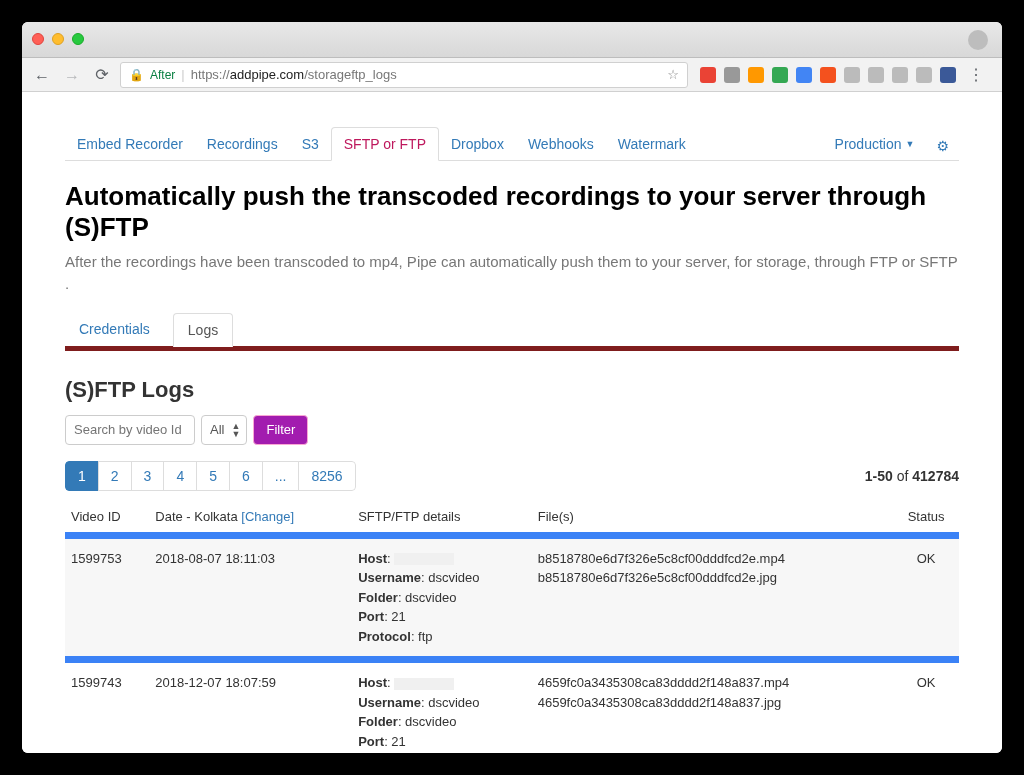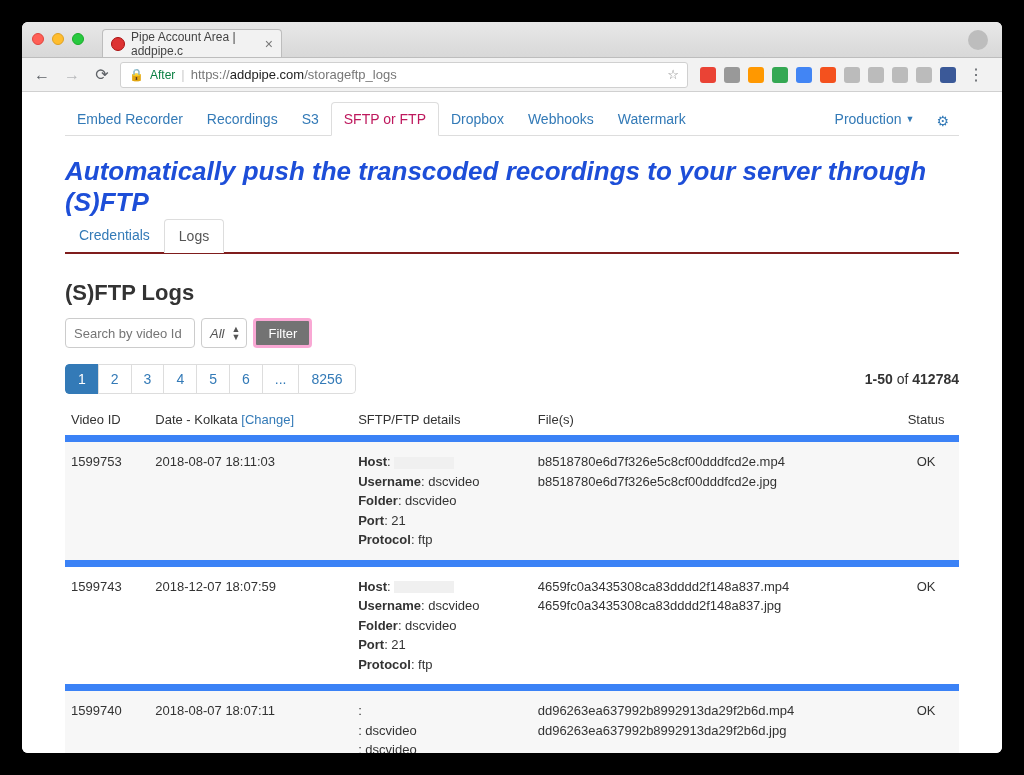--- a/index.html
+++ b/index.html
@@ -91,54 +91,55 @@
     border-bottom:1px solid #ddd;
     display:flex;
     align-items:flex-end;
     padding-top:10px;
     font-size:14px;
   }
   .navtabs .nt{
     padding:8px 12px;
     color:#337ab7;
     cursor:pointer;
+    margin-top:25px;
   }
   .navtabs .nt.active{
     border:1px solid #ddd;
     border-bottom:1px solid #fff;
     border-radius:4px 4px 0 0;
     color:#be185d;
     background:#fff;
     margin-bottom:-1px;
   }
   .navtabs .spacer{flex:1;}
   .navtabs .env{color:#337ab7;display:flex;align-items:center;gap:4px;}
   .navtabs .gear{color:#337ab7;padding:6px 10px;}
-  h1{font-size:26px;font-weight:700;color:#1d4ed8;margin:20px 0 1px;font-style:italic;}
+  h1{font-size:26px;font-weight:700;color:#000000;margin:20px 0 8px;}
   .lead{color:#777;font-size:15px;line-height:1.45;margin-bottom:18px;}
-  .subtabs{border-bottom:2px solid #7f1d1d;display:flex;font-size:14px;}
+  .subtabs{border-bottom:5px solid #7f1d1d;display:flex;font-size:14px;gap:9px;}
   .subtabs .st{padding:8px 14px;color:#337ab7;cursor:pointer;}
   .subtabs .st.active{
     border:1px solid #ddd;border-bottom:1px solid #fff;border-radius:4px 4px 0 0;
     color:#555;margin-bottom:-1px;background:#fff;
   }
   h2{font-size:22px;font-weight:700;margin:26px 0 12px;}
   .controls{display:flex;gap:6px;align-items:center;margin-bottom:16px;}
   .search{
     width:130px;height:30px;border:1px solid #ccc;border-radius:4px;
     padding:5px 8px;font-size:13px;color:#999;
   }
   .select{
     height:30px;border:1px solid #ccc;border-radius:4px;background:#fff;
-    padding:0 22px 0 8px;font-size:13px;color:#555;position:relative;display:flex;align-items:center;font-style:italic;
+    padding:0 22px 0 8px;font-size:13px;color:#555;position:relative;display:flex;align-items:center;
   }
   .select .caret{position:absolute;right:6px;font-size:9px;line-height:8px;color:#555;}
   .btn{
-    height:30px;padding:0 12px;border-radius:4px;border:3px solid #f9a8d4;
-    background:#737373;color:#fff;font-size:13px;display:flex;align-items:center;cursor:pointer;
+    height:30px;padding:0 12px;border-radius:4px;border:1px solid #f9a8d4;
+    background:#a21caf;color:#fff;font-size:13px;display:flex;align-items:center;cursor:pointer;
   }
   .pagerow{display:flex;align-items:center;justify-content:space-between;margin-bottom:10px;}
   .pagination{display:flex;border-radius:4px;overflow:hidden;}
   .pagination .pg{
     border:1px solid #ddd;margin-left:-1px;padding:6px 12px;font-size:14px;color:#337ab7;background:#fff;cursor:pointer;
   }
   .pagination .pg:first-child{margin-left:0;border-radius:4px 0 0 4px;}
   .pagination .pg:last-child{border-radius:0 4px 4px 0;}
   .pagination .pg.active{background:#337ab7;color:#fff;border-color:#337ab7;}
   .count{font-size:14px;color:#333;}
@@ -158,25 +159,20 @@
 </head>
 <body>
 
 <div class="browser">
 
   <div class="titlebar">
     <div class="traffic">
       <div class="dot red"></div>
       <div class="dot yellow"></div>
       <div class="dot green"></div>
-    </div>
-    <div class="tab">
-      <span class="favico"></span>
-      <span>Pipe Account Area | addpipe.c</span>
-      <span class="close">×</span>
     </div>
     <div class="acct"></div>
   </div>
 
   <div class="toolbar">
     <div class="navbtn">←</div>
     <div class="navbtn" style="opacity:.4">→</div>
     <div class="navbtn">⟳</div>
     <div class="omnibox">
       <span class="lock">🔒</span>
@@ -219,20 +215,21 @@
         <div class="nt env">
           <span>Production</span>
           <span style="font-size:9px">▼</span>
         </div>
         <div class="gear">
           <span>⚙</span>
         </div>
       </div>
 
       <h1>Automatically push the transcoded recordings to your server through (S)FTP</h1>
+      <p class="lead">After the recordings have been transcoded to mp4, Pipe can automatically push them to your server, for storage, through FTP or SFTP .</p>
 
       <div class="subtabs" id="sub-nav">
           <div class="st">Credentials</div>
           <div class="st active">Logs</div>
         </div>
 
       <h2>(S)FTP Logs</h2>
 
       <div class="controls">
         <input class="search" placeholder="Search by video Id" style="">

